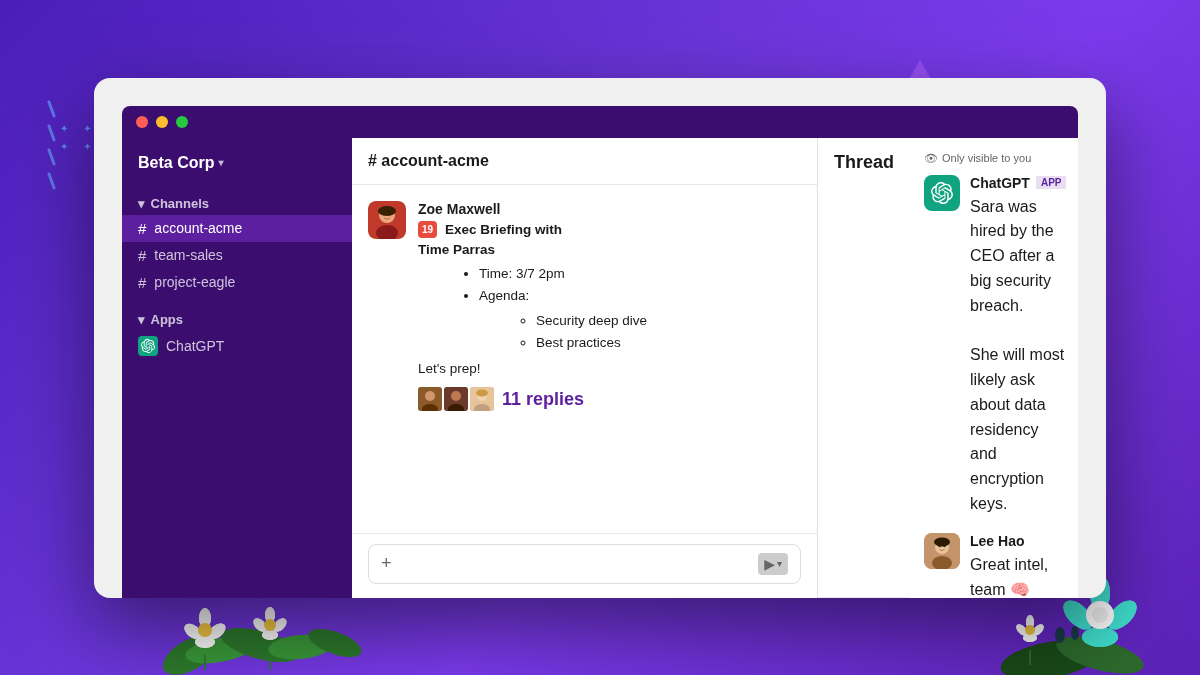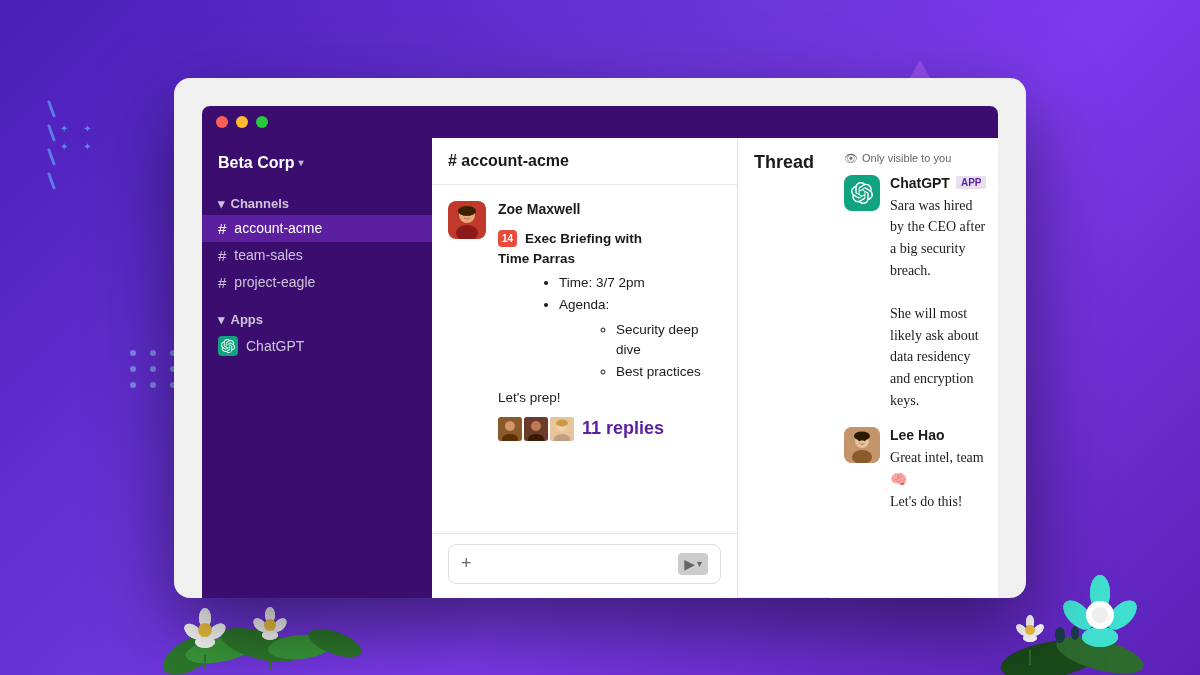--- a/index.html
+++ b/index.html
@@ -80,21 +80,21 @@
     .flowers-right {
       position: absolute;
       bottom: 0;
       right: 50px;
       width: 200px;
       height: 140px;
     }
 
     
     .laptop {
-      width: 852px;
+      width: 1012px;
       height: 520px;
       background: #f0f0f0;
       border-radius: 16px;
       padding: 28px 28px 0 28px;
       position: relative;
       box-shadow: 0 30px 80px rgba(0,0,0,0.5);
     }
 
     .laptop-screen {
       width: 100%;
@@ -258,21 +258,21 @@
     }
 
     .message-content {
       flex: 1;
     }
 
     .message-sender {
       font-size: 14px;
       font-weight: 700;
       color: #1a1a1a;
-      margin-bottom: 12px;
+      margin-bottom: 3px;
     }
 
     .calendar-icon-inline {
       display: inline-flex;
       align-items: center;
       gap: 2px;
       background: #e74c3c;
       color: white;
       border-radius: 4px;
       padding: 1px 4px;
@@ -431,24 +431,23 @@
     .app-badge {
       background: #e8e0f0;
       color: #5b1fa0;
       font-size: 10px;
       font-weight: 600;
       padding: 1px 5px;
       border-radius: 1px;
     }
 
     .thread-msg-text {
-      font-size: 14px;
+      font-size: 16px;
       color: #1a1a1a;
       line-height: 1.55;
-      font-family: Liberation Serif, serif;
     }
 
     .lee-avatar {
       width: 36px;
       height: 36px;
       border-radius: 8px;
       flex-shrink: 0;
       background: linear-gradient(135deg, #e8a87c, #c9714a);
       display: flex;
       align-items: center;
@@ -658,21 +657,21 @@
                 <circle cx="16" cy="13" r="1.5" fill="#5a3000"></circle>
                 <circle cx="22" cy="13" r="1.5" fill="#5a3000"></circle>
                 <path d="M16 17 Q19 19.5 22 17" stroke="#c07050" stroke-width="1" fill="none"></path>
                 <ellipse cx="19" cy="10" rx="9" ry="5" fill="#3a2000"></ellipse>
               </svg>
             </div>
             <div class="message-content">
               <div class="message-sender">Zoe Maxwell</div>
               <div class="message-text">
                 <span class="calendar-icon-inline">
-                  <span>14</span>
+                  <span>19</span>
                 </span>
                 <strong>Exec Briefing with</strong><br>
                 <strong>Time Parras</strong>
                 <ul>
                   <li>Time: 3/7 2pm</li>
                   <li>
                     <span>Agenda:</span>
                     <ul>
                       <li>Security deep dive</li>
                       <li>Best practices</li>

